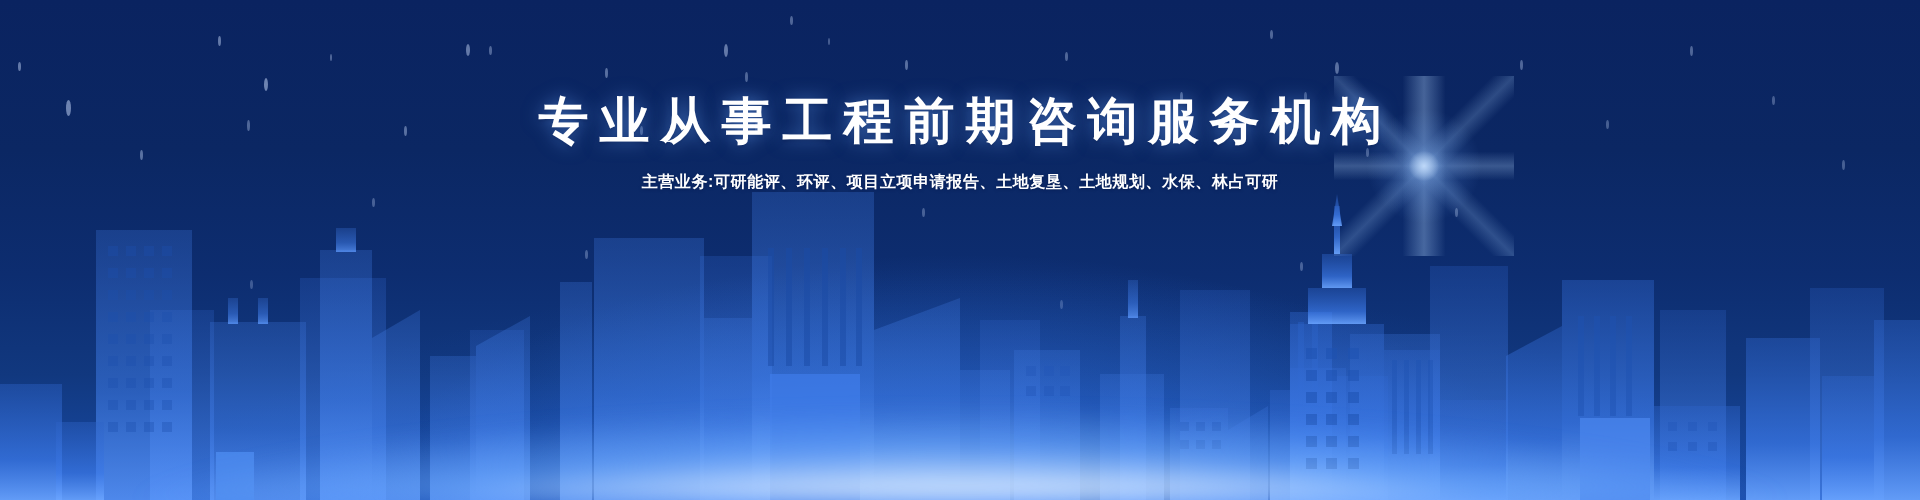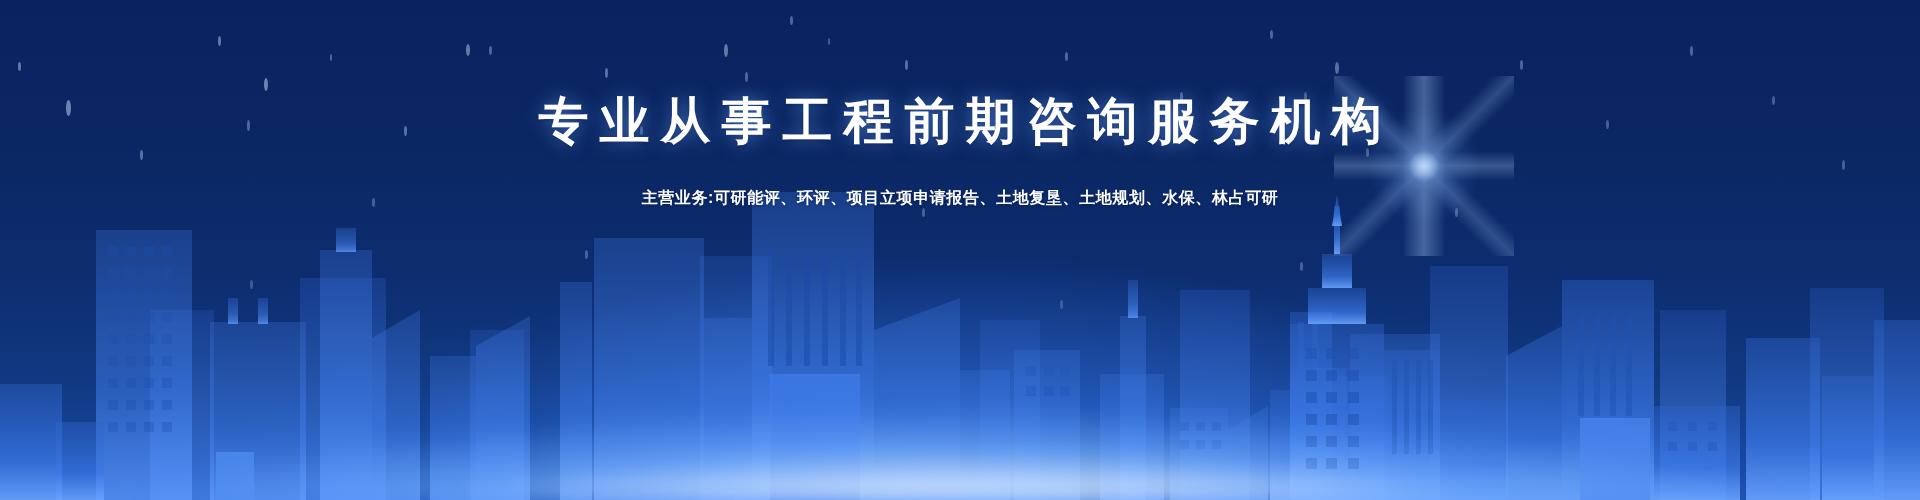--- a/index.html
+++ b/index.html
@@ -72,21 +72,21 @@
     display:flex;align-items:center;justify-content:center;gap:22px;
     margin-top:29px;
   }
   .dash{width:62px;height:1px;background:rgba(215,230,255,.85);}
   .subtitle{
     font-size:25px;line-height:1;color:#ffffff;font-weight:500;
     letter-spacing:2.5px;text-indent:2.5px;white-space:nowrap;
     text-shadow:0 0 10px rgba(120,175,255,.45);
   }
   .biz{
-    margin-top:44px;font-size:16px;line-height:1;color:#ffffff;font-weight:700;
+    margin-top:28px;font-size:16px;line-height:1;color:#ffffff;font-weight:700;
     letter-spacing:.6px;white-space:nowrap;
     text-shadow:0 1px 3px rgba(0,20,70,.55);
   }
 </style>
 </head>
 <body>
 
 <div class="banner">
 
   <div class="stars">

